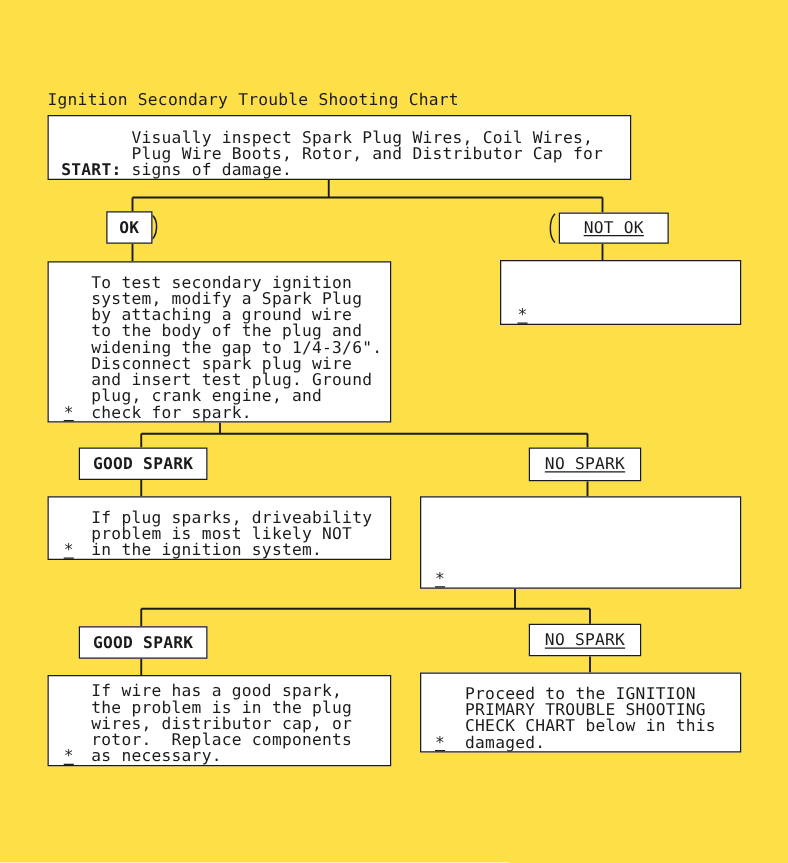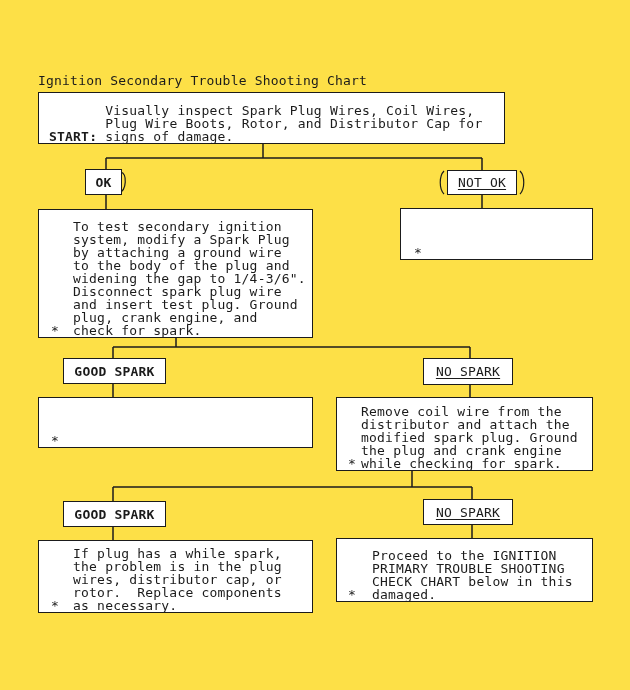--- a/index.html
+++ b/index.html
@@ -31,21 +31,21 @@
   #box-drive{left:38px;top:397px;width:275px;height:51px;padding:4px 0 0 12px;}
   #box-drive .marker{margin-right:14px;}
   #box-coil{left:336px;top:397px;width:257px;height:74px;padding:4px 0 0 11px;}
   #box-coil .marker{margin-right:5px;}
   #box-plugwires{left:38px;top:540px;width:275px;height:73px;padding:5px 0 0 12px;}
   #box-plugwires .marker{margin-right:14px;}
   #box-proceed{left:336px;top:538px;width:257px;height:64px;padding:6px 0 0 11px;}
   #box-proceed .marker{margin-right:16px;}
   
   #lbl-ok{left:85px;top:169px;width:37px;height:26px;}
-  #lbl-notok{left:447px;top:170px;width:70px;height:25px;}
+  #lbl-notok{left:447px;top:170px;width:88px;height:25px;}
   #lbl-good1{left:63px;top:358px;width:103px;height:26px;}
   #lbl-no1{left:423px;top:358px;width:90px;height:27px;}
   #lbl-good2{left:63px;top:501px;width:103px;height:26px;}
   #lbl-no2{left:423px;top:499px;width:90px;height:26px;}
   #wires{position:absolute;left:0;top:0;pointer-events:none;}
   #wires path{stroke:#1b1b1b;stroke-width:1.5;fill:none;}
   #wires path.curl{stroke-width:1.2;}
 </style>
 </head>
 <body>
@@ -119,40 +119,38 @@
 
   <div id="lbl-good1" class="box label-box">
     <span class="bold">GOOD SPARK</span>
   </div>
   <div id="lbl-no1" class="box label-box">
     <span class="und">NO SPARK</span>
   </div>
 
   <div id="box-drive" class="box cbox">
     <span class="marker und">*</span>
+    <div class="txt">If plug sparks, driveability
+problem is most likely NOT
+in the ignition system.</div>
   </div>
   <div id="box-coil" class="box cbox">
     <span class="marker und">*</span>
-    <div class="txt">Remove coil wire from the
-distributor and attach the
-modified spark plug. Ground
-the plug and crank engine
-while checking for spark.</div>
   </div>
 
   <div id="lbl-good2" class="box label-box">
     <span class="bold">GOOD SPARK</span>
   </div>
   <div id="lbl-no2" class="box label-box">
     <span class="und">NO SPARK</span>
   </div>
 
   <div id="box-plugwires" class="box cbox">
     <span class="marker und">*</span>
-    <div class="txt">If plug has a while spark,
+    <div class="txt">If wire has a good spark,
 the problem is in the plug
 wires, distributor cap, or
 rotor.  Replace components
 as necessary.</div>
   </div>
   <div id="box-proceed" class="box cbox">
     <span class="marker und">*</span>
     <div class="txt">Proceed to the IGNITION
 PRIMARY TROUBLE SHOOTING
 CHECK CHART below in this

